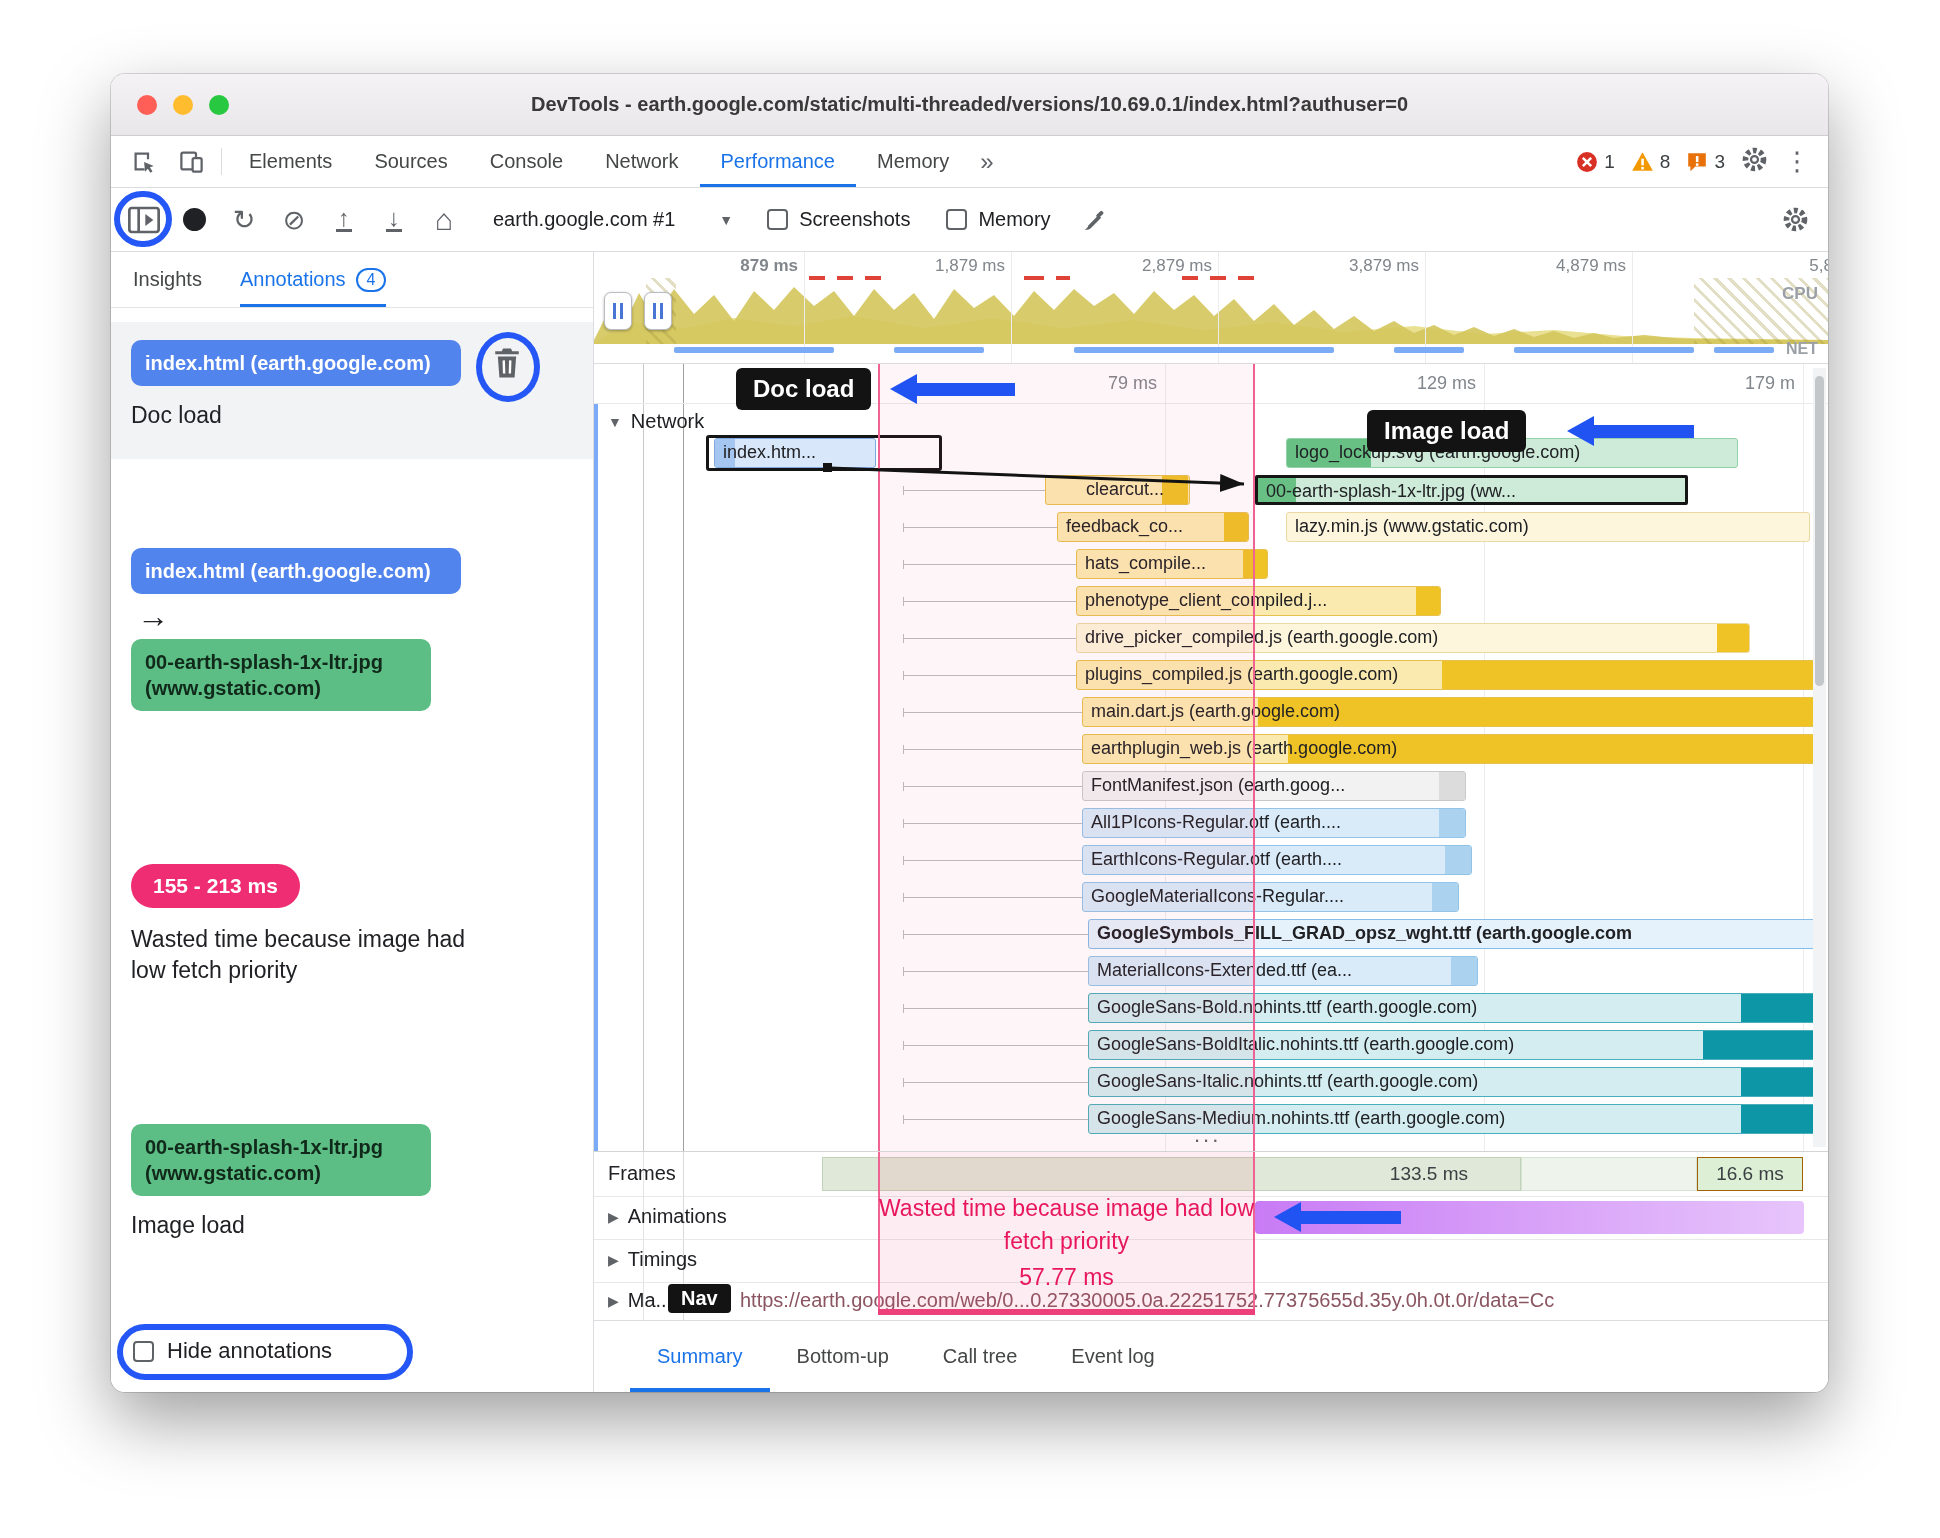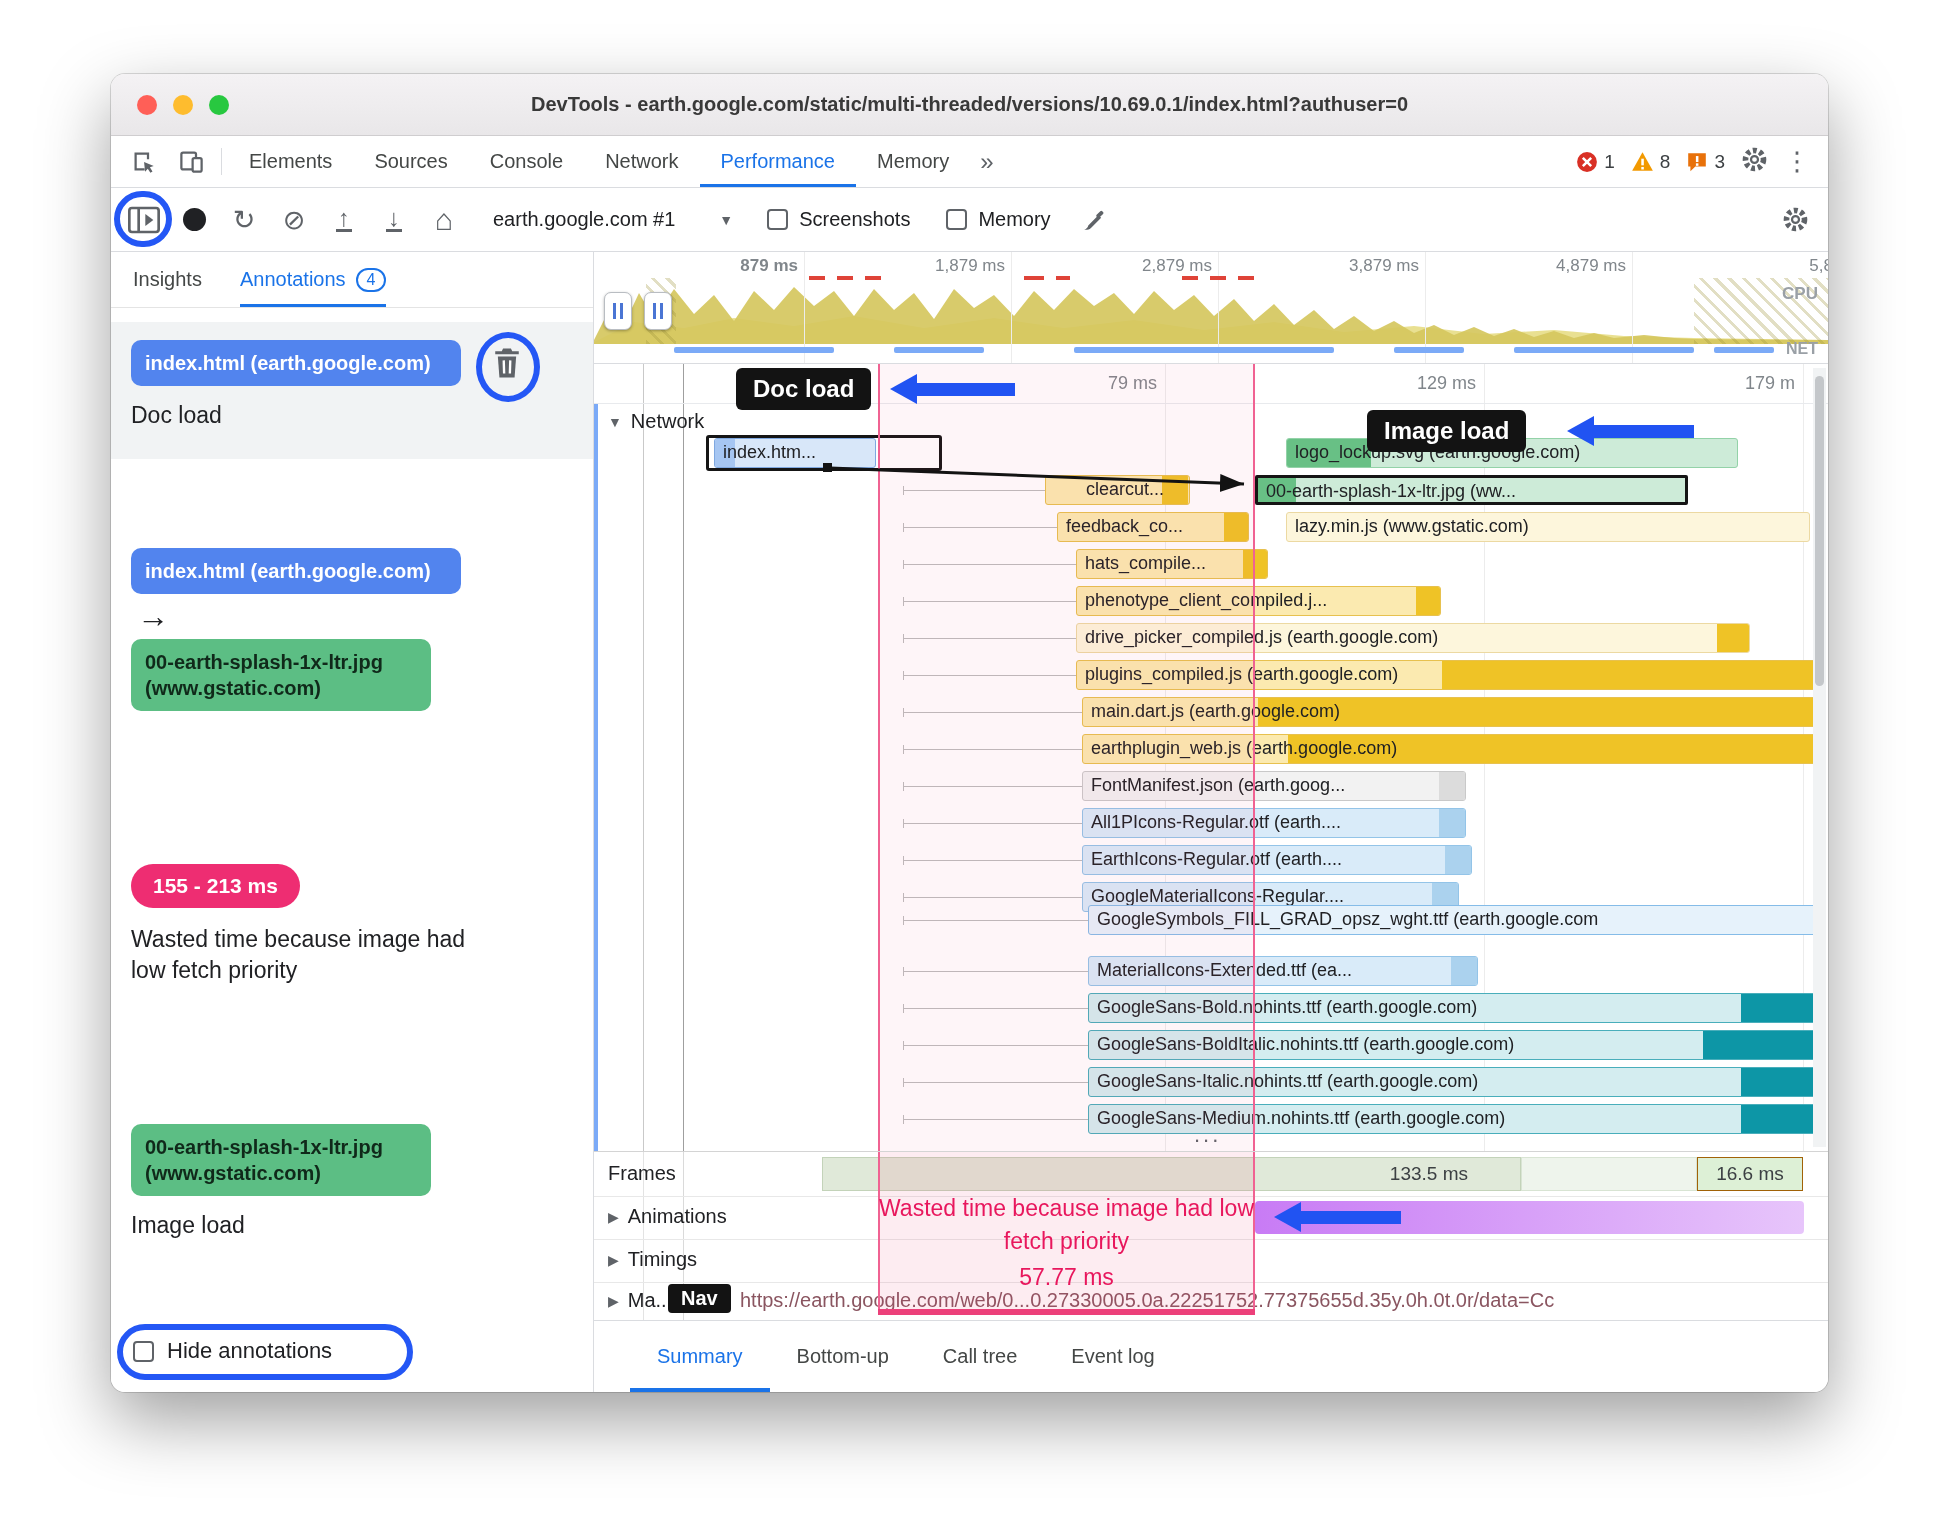--- a/index.html
+++ b/index.html
@@ -484,21 +484,21 @@
                 <div class="lbl">EarthIcons-Regular.otf (earth....</div>
               </div>
             </div>
             <div class="wf-row" style="top: 518px;">
               <div class="whisker" style="left: 309px; width: 179px;"></div>
               <div class="bar k-font" style="left: 488px; width: 377px;">
                 <div class="solid" style="left: 349px; width: 28px;"></div>
                 <div class="lbl">GoogleMaterialIcons-Regular....</div>
               </div>
             </div>
-            <div class="wf-row" style="top: 541px;">
+            <div class="wf-row" style="top: 555px; font-weight: bold;">
               <div class="whisker" style="left: 309px; width: 185px;"></div>
               <div class="bar k-font-pale" style="left: 494px; width: 728px;">
                 <div class="lbl">GoogleSymbols_FILL_GRAD_opsz_wght.ttf (earth.google.com</div>
               </div>
             </div>
             <div class="wf-row" style="top: 592px;">
               <div class="whisker" style="left: 309px; width: 185px;"></div>
               <div class="bar k-font" style="left: 494px; width: 390px;">
                 <div class="solid" style="left: 362px; width: 28px;"></div>
                 <div class="lbl">MaterialIcons-Extended.ttf (ea...</div>

